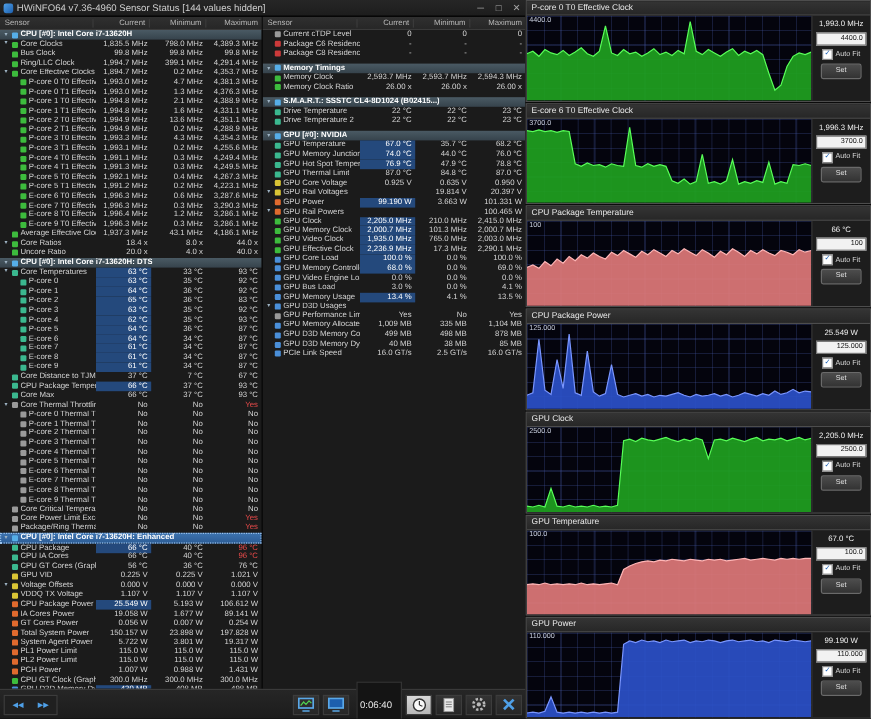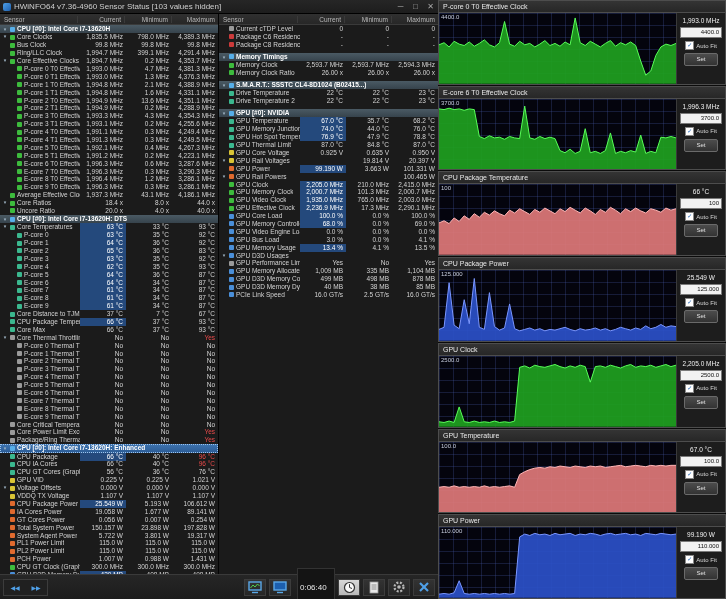--- a/index.html
+++ b/index.html
@@ -69,21 +69,21 @@
         border:1px solid #6a6a6a;border-radius:2px;color:#e0e0e0;font-size:6px;text-align:center;}
 </style>
 </head>
 <body>
 
 <div class="app">
 
   <div class="main">
     <div class="titlebar">
       <span class="appicon"></span>
-      <span class="wtitle">HWiNFO64 v7.36-4960 Sensor Status [103 values hidden]</span>
+      <span class="wtitle">HWiNFO64 v7.36-4960 Sensor Status [144 values hidden]</span>
       <span class="wbtns">
         <span class="wbtn">─</span>
         <span class="wbtn">□</span>
         <span class="wbtn">✕</span>
       </span>
     </div>
 
     <div class="panels">
       <div class="panel">
         <div class="colhead">

